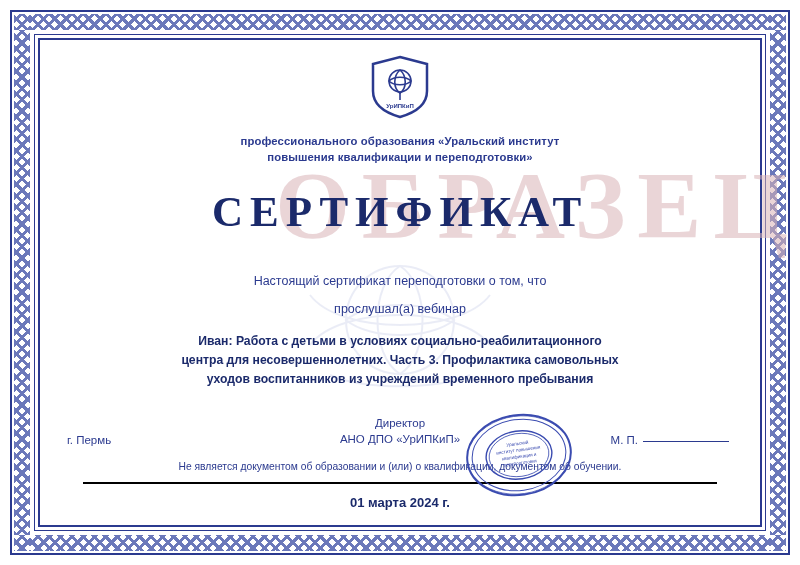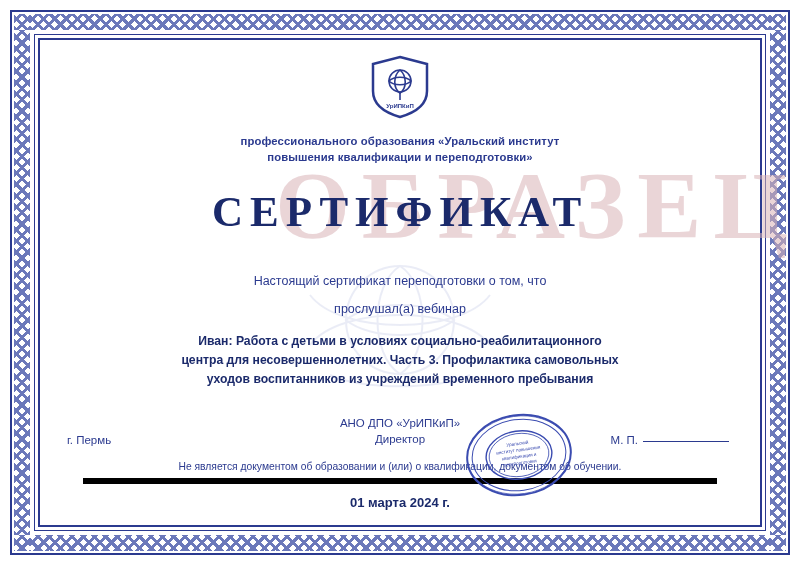--- a/index.html
+++ b/index.html
@@ -192,21 +192,21 @@
     font-size: 10.3px;
     color: #2b3a8f;
   }
 
   
   .date-band {
     position: absolute;
     left: 38px; right: 38px;
     bottom: 0;
     height: 36px;
-    border-top: 6px solid #000000;
+    border-top: 2px solid #000000;
     display: flex;
     align-items: center;
     justify-content: center;
   }
   .date-text {
     font-size: 13px;
     font-weight: bold;
     color: #1b2a6b;
   }
 
@@ -270,22 +270,22 @@
 
     <div class="course">
       <div>Иван: Работа с детьми в условиях социально-реабилитационного</div>
       <div>центра для несовершеннолетних. Часть 3. Профилактика самовольных</div>
       <div>уходов воспитанников из учреждений временного пребывания</div>
     </div>
 
     <div class="sig-row">
       <div class="city">г. Пермь</div>
       <div class="director">
+        <div>Директор</div>
         <div>АНО ДПО «УрИПКиП»</div>
-        <div>Директор</div>
       </div>
       <div class="mp">
         <span>М. П.</span><span class="rule"></span>
       </div>
     </div>
 
     <div class="disclaimer">Не является документом об образовании и (или) о квалификации, документом об обучении.</div>
 
     <div class="date-band">
       <div class="date-text">01 марта 2024 г.</div>

